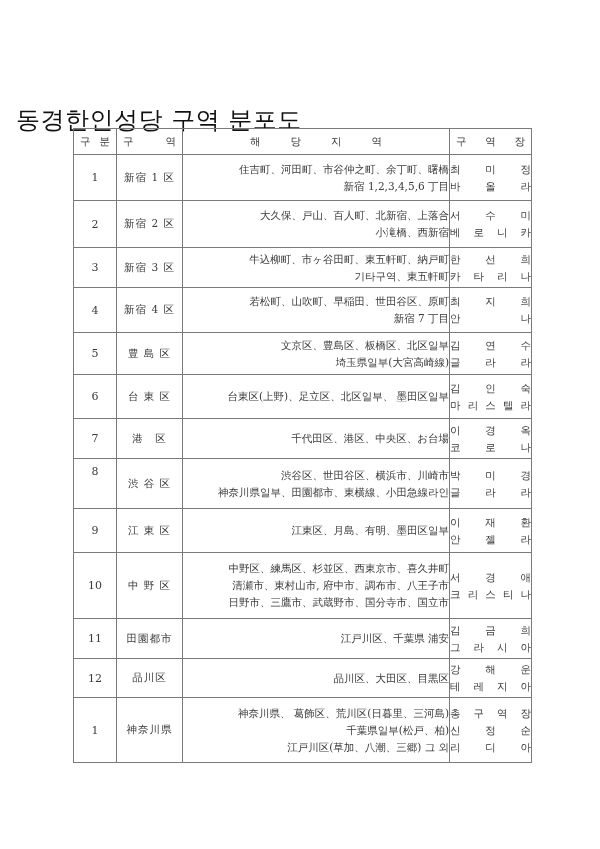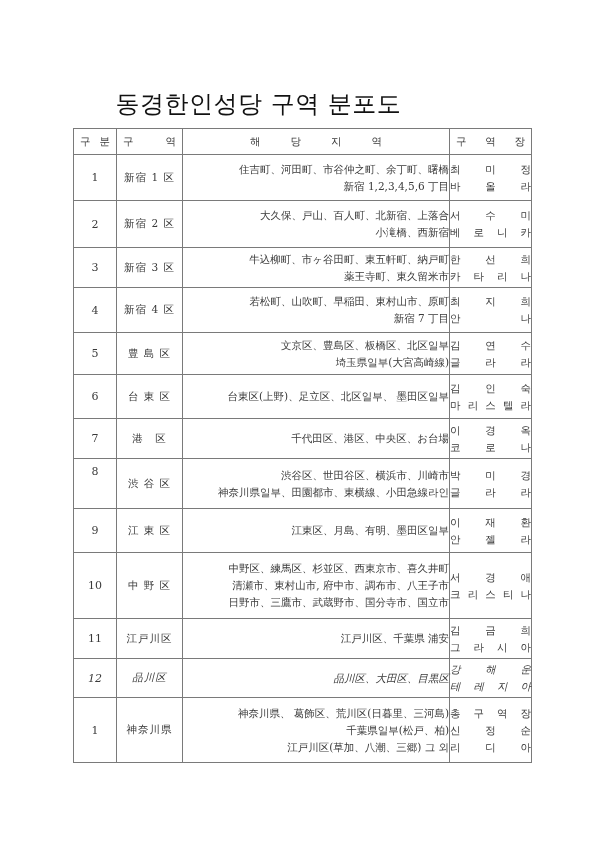--- a/index.html
+++ b/index.html
@@ -13,26 +13,25 @@
       position: relative;
       overflow: hidden;
       font-family: "DejaVu Serif", "Liberation Serif", serif;
       color: #333333;
     }
     .title {
       position: absolute;
       top: 88px;
       left: 0;
       width: 517px;
-      text-align: center;
       font-family: "DejaVu Sans", "Liberation Sans", sans-serif;
       font-size: 24px;
       letter-spacing: 0.5px;
       color: #111111;
-      margin: 0;
+      margin: 16px;
       font-weight: normal;
     }
     table.zones {
       position: absolute;
       top: 128px;
       left: 73px;
       width: 458px;
       border-collapse: collapse;
       table-layout: fixed;
       font-size: 10.5px;
@@ -167,41 +166,41 @@
             <span>니</span>
             <span>카</span>
           </div>
         </td>
       </tr>
       <tr style="height: 40px;">
         <td class="no">3</td>
         <td class="zone">新宿 3 区</td>
         <td class="area">
           <div>牛込柳町、市ヶ谷田町、東五軒町、納戸町</div>
-          <div>薬王寺町、東久留米市</div>
+          <div>기타구역、東五軒町</div>
         </td>
         <td class="leader">
           <div class="lname">
             <span>한</span>
             <span>선</span>
             <span>희</span>
           </div>
           <div class="lname">
             <span>카</span>
             <span>타</span>
             <span>리</span>
             <span>나</span>
           </div>
         </td>
       </tr>
       <tr style="height: 45px;">
         <td class="no">4</td>
         <td class="zone">新宿 4 区</td>
         <td class="area">
-          <div>若松町、山吹町、早稲田、東村山市、原町</div>
+          <div>若松町、山吹町、早稲田、世田谷区、原町</div>
           <div>新宿 7 丁目</div>
         </td>
         <td class="leader">
           <div class="lname">
             <span>최</span>
             <span>지</span>
             <span>희</span>
           </div>
           <div class="lname">
             <span>안</span>
@@ -326,39 +325,39 @@
             <span>크</span>
             <span>리</span>
             <span>스</span>
             <span>티</span>
             <span>나</span>
           </div>
         </td>
       </tr>
       <tr style="height: 40px;">
         <td class="no">11</td>
-        <td class="zone">江戸川区</td>
+        <td class="zone">田園都市</td>
         <td class="area">
           <div>江戸川区、千葉県 浦安</div>
         </td>
         <td class="leader">
           <div class="lname">
             <span>김</span>
             <span>금</span>
             <span>희</span>
           </div>
           <div class="lname">
             <span>그</span>
             <span>라</span>
             <span>시</span>
             <span>아</span>
           </div>
         </td>
       </tr>
-      <tr style="height: 39px; font-style: italic;">
+      <tr style="height: 39px;">
         <td class="no">12</td>
         <td class="zone">品川区</td>
         <td class="area">
           <div>品川区、大田区、目黒区</div>
         </td>
         <td class="leader">
           <div class="lname">
             <span>강</span>
             <span>해</span>
             <span>운</span>

